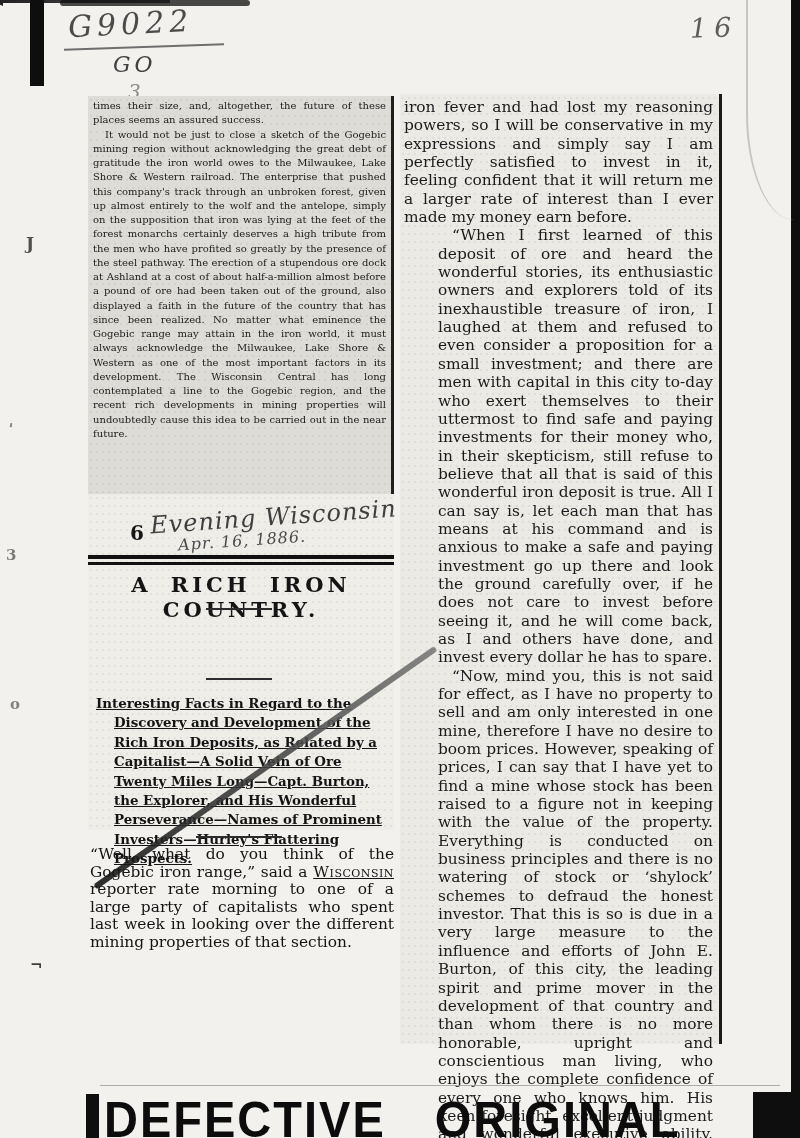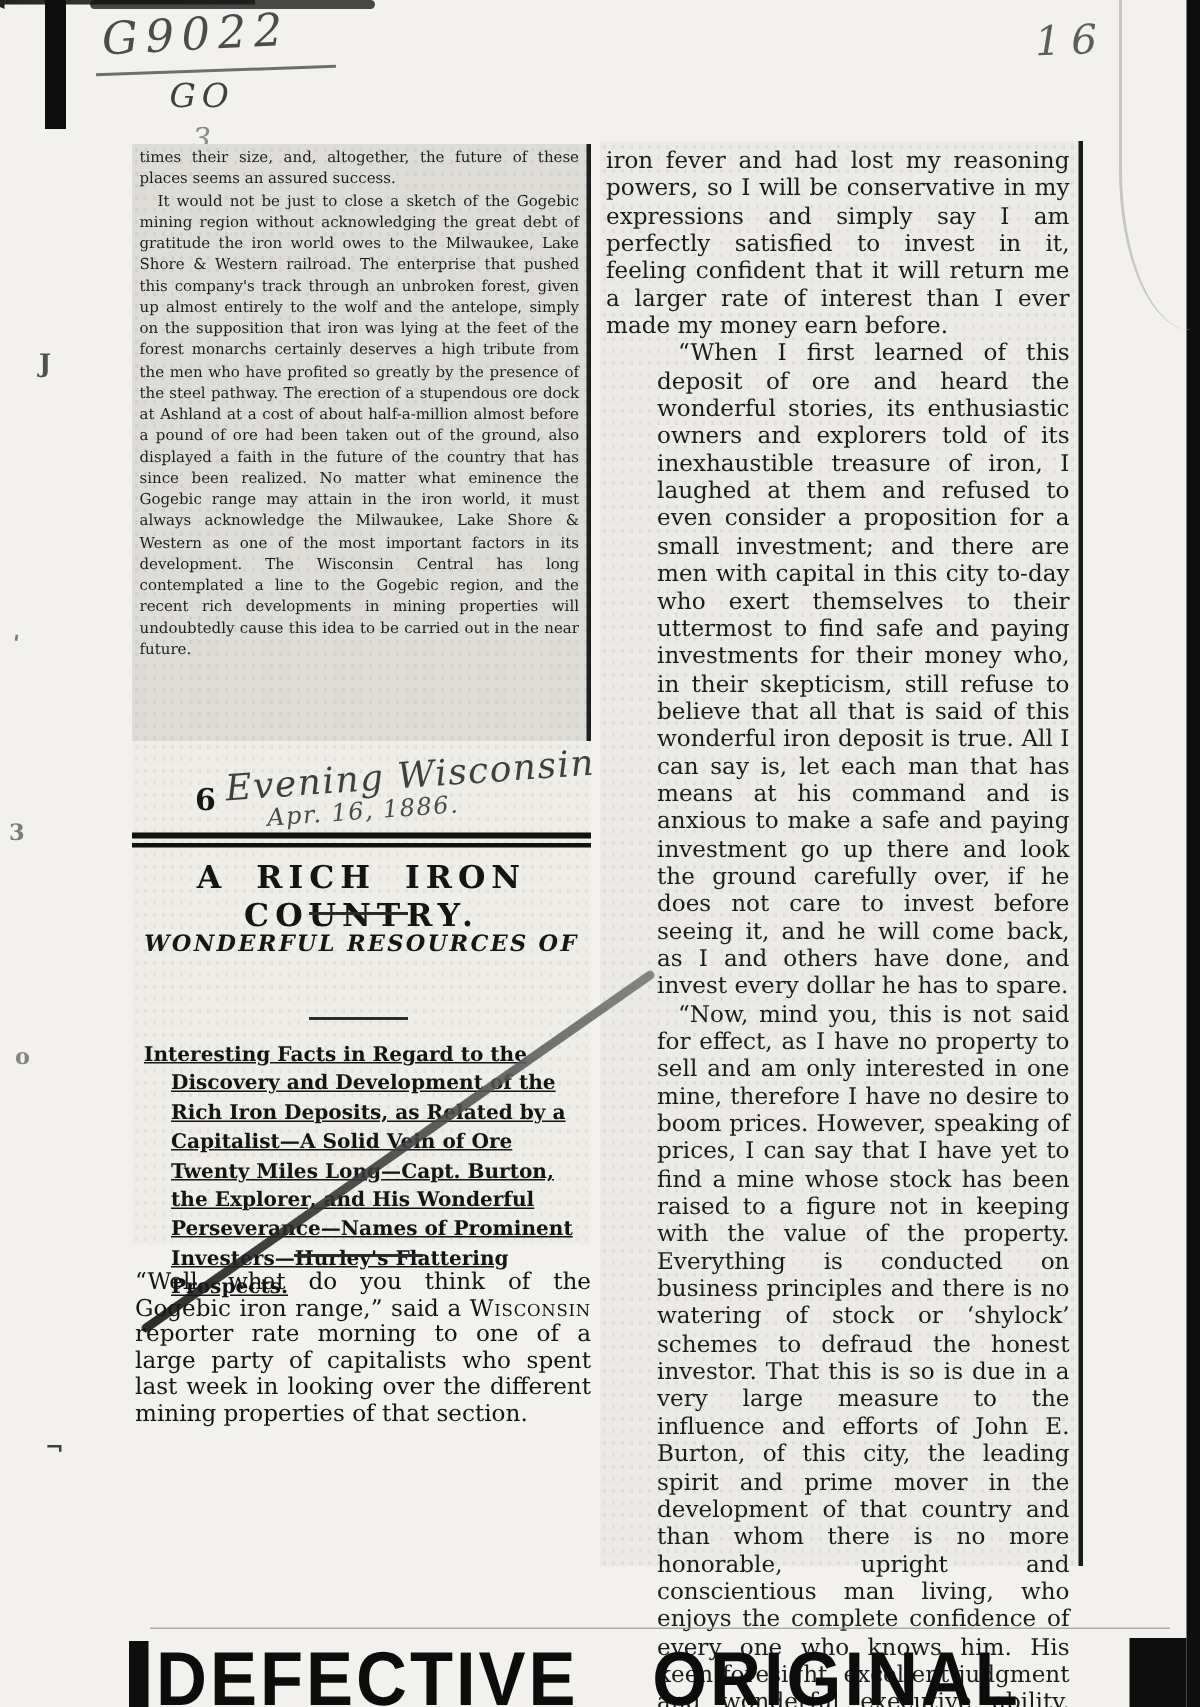--- a/index.html
+++ b/index.html
@@ -66,21 +66,21 @@
   .subhead{position:absolute;left:88px;width:306px;text-align:center;font-size:15px;
            font-weight:bold;font-style:italic;letter-spacing:1.5px;color:#161616;}
   #subhead1{top:620px;}
   #subhead2{top:646px;}
   #deck{position:absolute;left:96px;top:694px;width:294px;font-size:13.4px;line-height:19.4px;
         font-weight:bold;color:#141414;padding-left:18px;text-indent:-18px;box-sizing:border-box;text-decoration:underline;}
   #left-body{position:absolute;left:90px;top:846px;width:304px;font-size:15.4px;
              line-height:17.6px;text-align:justify;color:#141414;}
   #left-body p{margin:0;}
   #left-body p.indent{text-indent:14px;}
-  .sc{font-variant:small-caps;letter-spacing:.5px;}
+  .sc{font-variant:small-caps;letter-spacing:.5px;text-decoration:underline;}
   
   #stamp{position:absolute;left:104px;top:1089px;width:648px;font-family:"Liberation Sans",sans-serif;
          font-size:47px;font-weight:bold;letter-spacing:2px;word-spacing:34px;color:#0c0c0c;
          transform:scaleY(1.08);transform-origin:top left;white-space:nowrap;}
 </style>
 </head>
 <body>
 
 <div id="page">
 
@@ -112,21 +112,20 @@
   <div id="div-arrow"></div>
 
   <div id="col-num">6</div>
   <div class="hand" id="source-title">Evening Wisconsin</div>
   <div class="hand" id="source-date">Apr. 16, 1886.</div>
 
   <div id="double-rule-a"></div>
   <div id="double-rule-b"></div>
   <div id="headline">A RICH IRON COUNTRY.</div>
   <div class="divider" id="div-1"></div>
-  <div class="subhead" id="subhead1">WONDERFUL RESOURCES OF</div>
   <div class="divider" id="div-2"></div>
   <div id="deck">Interesting Facts in Regard to the Discovery and Development of the Rich Iron Deposits, as Related by a Capitalist—A Solid Vein of Ore Twenty Miles Long—Capt. Burton, the Explorer, and His Wonderful Perseverance—Names of Prominent Investers—Hurley's Flattering Prospects.</div>
   <div class="divider" id="div-3"></div>
 
   <div id="left-body">
     <p><span>“Well, what do you think of the Gogebic iron range,” said a </span><span class="sc">Wisconsin</span><span> reporter rate morning to one of a large party of capitalists who spent last week in looking over the different mining properties of that section.</span></p>
   </div>
 
   <div id="crease"></div>
 

